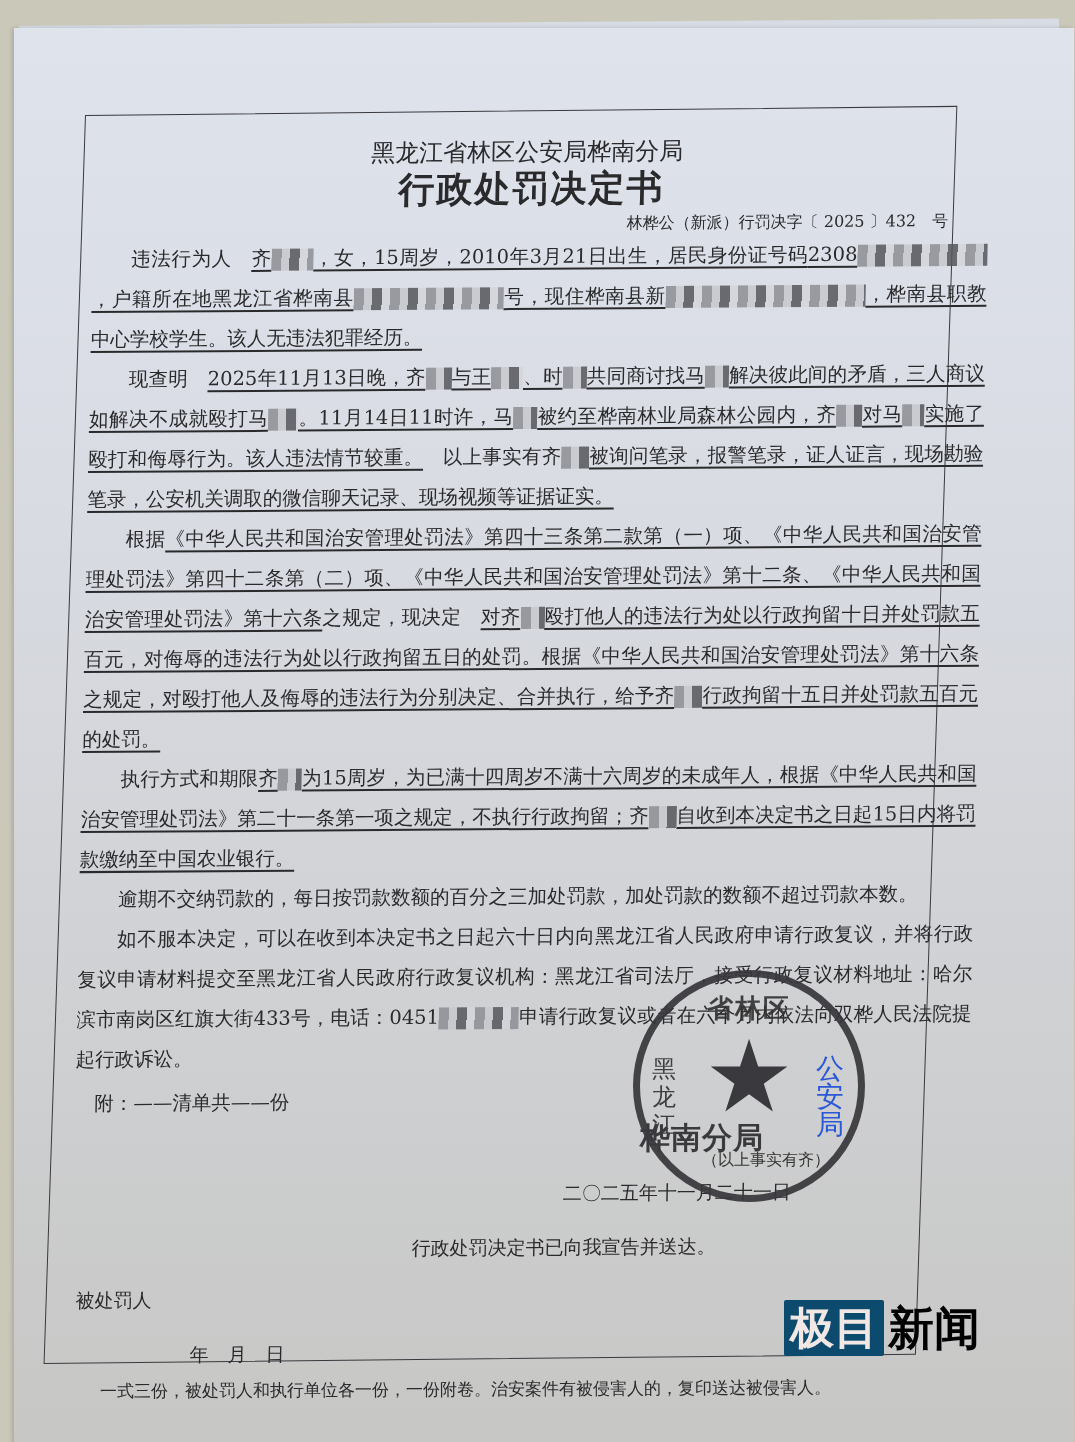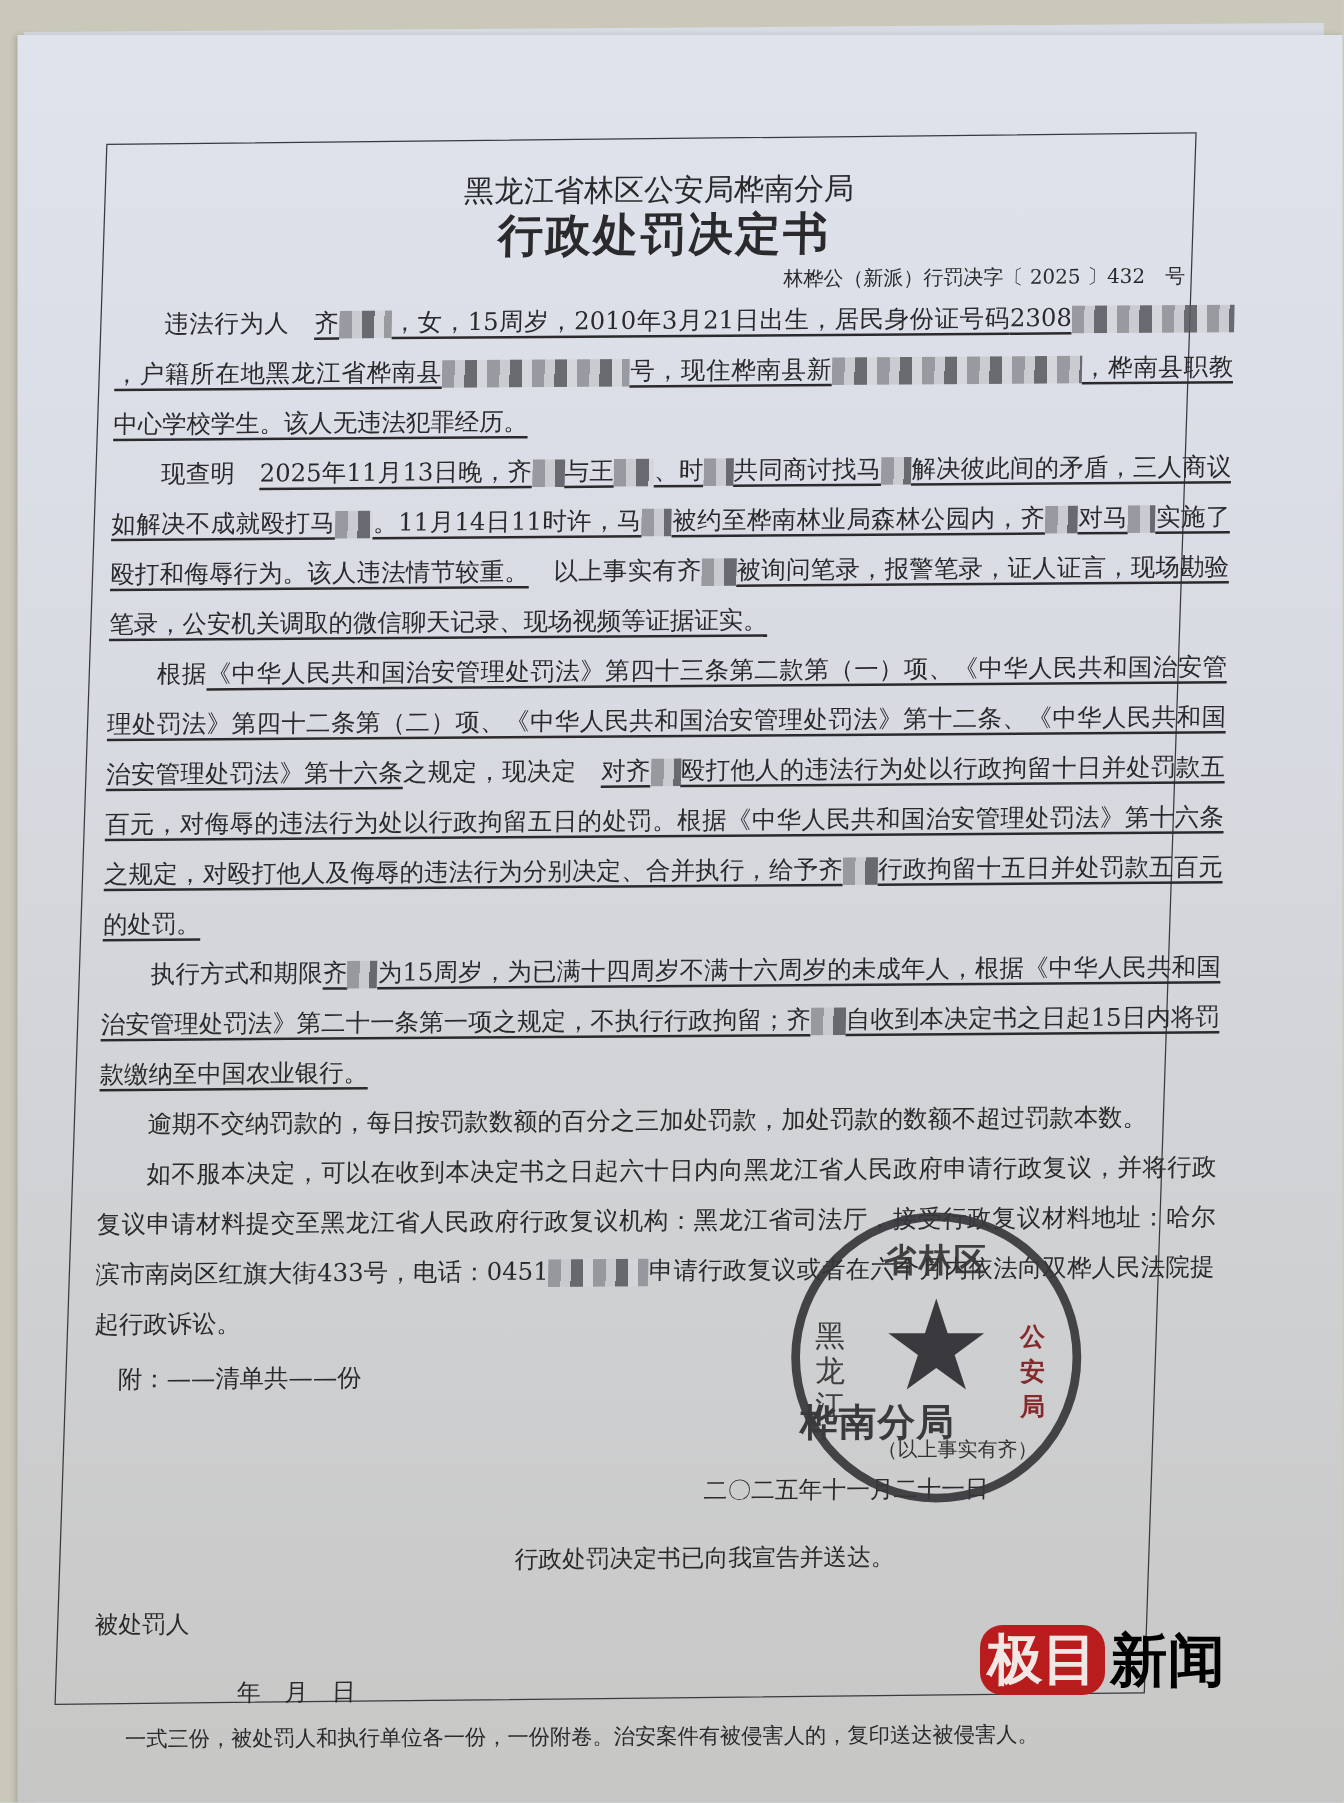--- a/index.html
+++ b/index.html
@@ -45,24 +45,24 @@
   .recipient{position:absolute;left:5px;top:1140px;font-size:19px;}
   .ymd{position:absolute;left:120px;top:1195px;font-size:19px;word-spacing:28px;white-space:nowrap;}
   .footnote{position:absolute;left:100px;top:1378px;font-size:17px;white-space:nowrap;
     transform:rotate(-0.3deg);}
   .seal{position:absolute;left:633px;top:970px;width:232px;height:232px;border-radius:50%;
     border:7px solid #38383c;box-sizing:border-box;opacity:.92;}
   .seal-star{position:absolute;left:50%;top:46%;transform:translate(-50%,-50%);font-size:100px;line-height:1;color:#2e2e32;}
   .seal-top{position:absolute;left:0;right:0;top:14px;text-align:center;font-size:26px;font-weight:bold;color:#333;letter-spacing:2px;}
   .seal-bottom{position:absolute;left:0;right:0;bottom:36px;font-size:30px;font-weight:bold;color:#2e2e32;letter-spacing:1px;}
   .seal-left{position:absolute;left:12px;top:78px;width:30px;font-size:24px;line-height:28px;font-weight:normal;color:#333;}
-  .seal-right{position:absolute;right:12px;top:78px;width:30px;font-size:20px;line-height:28px;font-weight:bold;color:#7f1d1d;}
+  .seal-right{position:absolute;right:12px;top:78px;width:30px;font-size:28px;line-height:28px;font-weight:normal;color:#1d4ed8;}
   .seal-note{position:absolute;left:702px;top:1150px;font-size:16px;color:#333;}
   .watermark{position:absolute;left:784px;top:1300px;display:flex;align-items:center;}
-  .wm-red{background:#b91c1c;color:#f1e7e4;font-size:44px;line-height:56px;padding:0 6px;border-radius:18px;font-weight:bold;font-family:"DejaVu Sans",sans-serif;}
+  .wm-red{background:#0c4a6e;color:#f1e7e4;font-size:44px;line-height:56px;padding:0 6px;border-radius:2px;font-weight:bold;font-family:"DejaVu Sans",sans-serif;}
   .wm-gray{color:#000000;font-size:46px;line-height:56px;margin-left:4px;font-weight:bold;font-family:"DejaVu Sans",sans-serif;}
 </style>
 </head>
 <body>
 
 <div class="back-sheet"></div>
 <div class="paper"></div>
 <div class="frame"></div>
 
 <div class="content">

